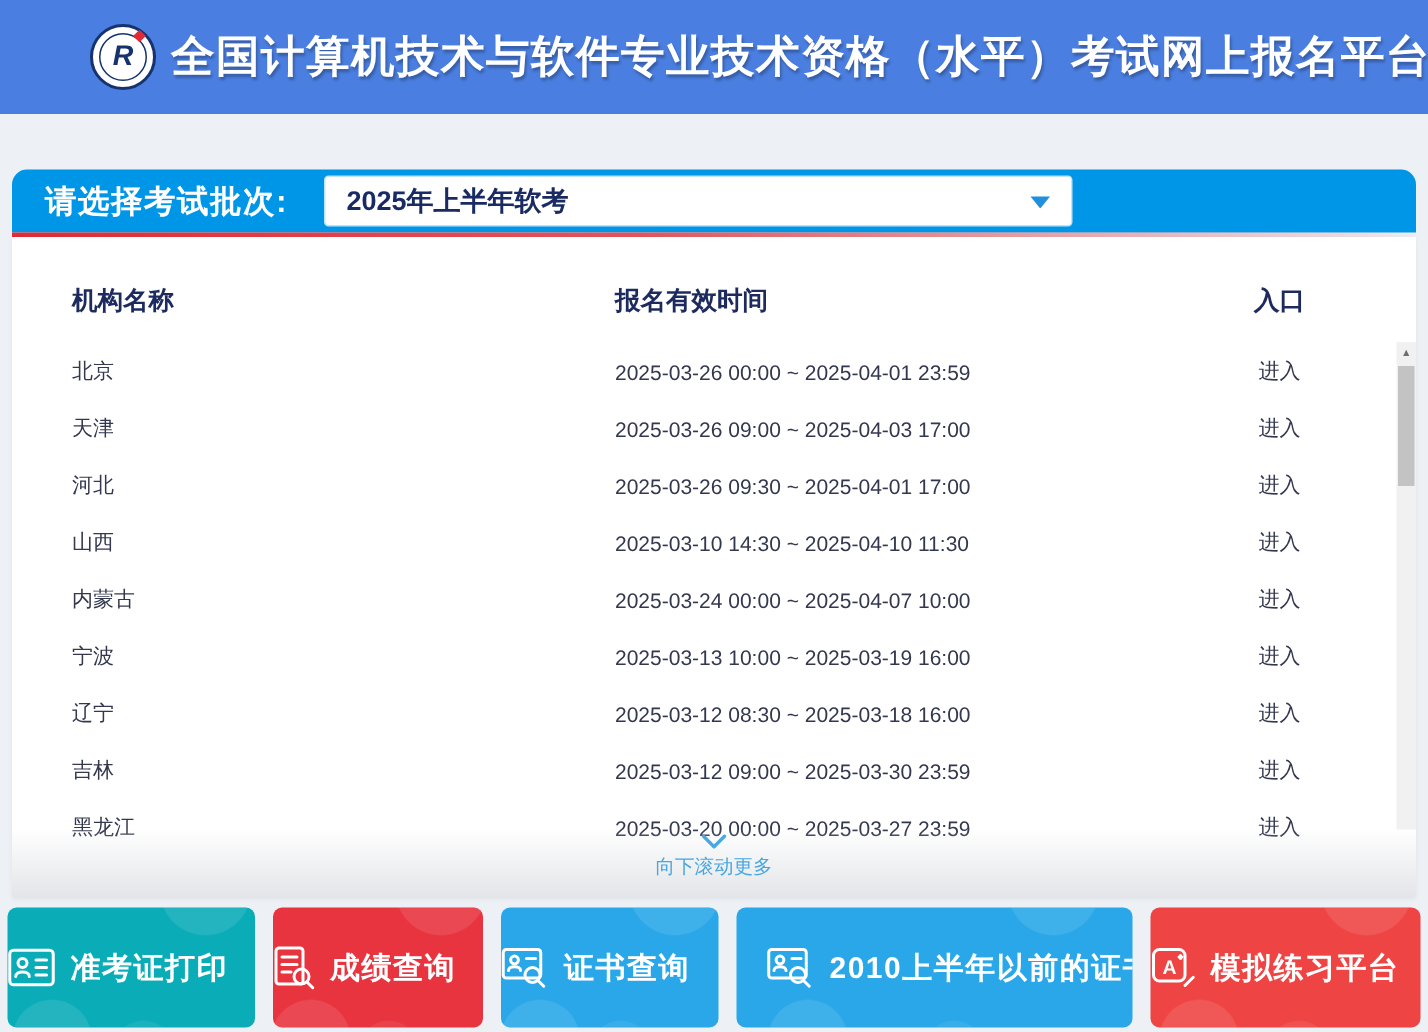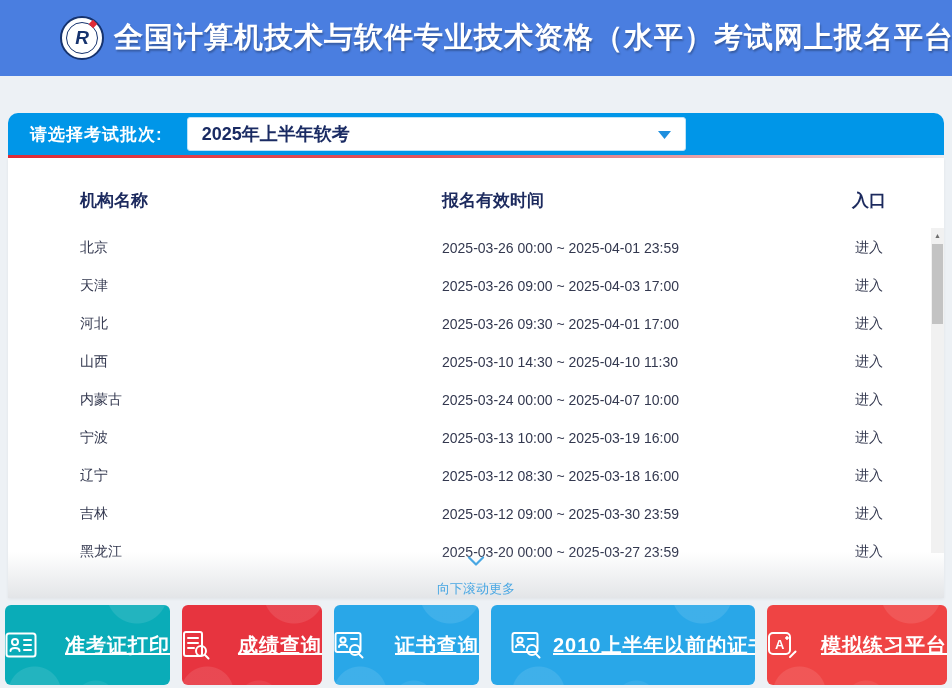--- a/index.html
+++ b/index.html
@@ -39,39 +39,39 @@
   }
 
   
   .main{ margin:37px 8px 0 8px; }
 
   .batch-bar{
     height:42px; background:#0096e8;
     border-radius:10px 10px 0 0;
     display:flex; align-items:center; padding-left:22px;
   }
-  .batch-label{ color:#fff; font-size:17px; font-weight:bold; letter-spacing:1px; }
+  .batch-label{ color:#fff; font-size:21px; font-weight:bold; letter-spacing:1px; }
   .batch-select{
     margin-left:24px; width:499px; height:34px; background:#fff;
     border:1px solid #bfe3f7; border-radius:3px;
     display:flex; align-items:center; padding:0 14px;
     cursor:pointer;
   }
   .batch-select-value{ font-size:18px; font-weight:bold; color:#1a2b63; flex:1; }
   .red-line{
     height:3px;
     background:linear-gradient(to right,#e02b36 0%,#e4545c 45%,rgba(228,84,92,0.15) 95%,rgba(228,84,92,0.02) 100%);
   }
 
   
   .panel{
     background:#fff; height:440px; position:relative;
     box-shadow:0 1px 3px rgba(0,0,0,0.06);
   }
-  .t-grid{ display:grid; grid-template-columns:40px 362px 352px 1fr; align-items:center;padding-left:32px; }
+  .t-grid{ display:grid; grid-template-columns:40px 362px 352px 1fr; align-items:center; }
   .t-head{ height:71px; padding-top:14px; }
   .t-head .th{ font-size:17px; font-weight:bold; color:#1c2a5e; }
   .th-entry,.td-entry{ justify-self:center;font-family:Liberation Mono, monospace; }
   .rows-clip{ height:329px; overflow:hidden; }
   .t-row{ height:38px; }
   .t-row .td{ font-size:14px; color:#33384f; }
   .td-entry{ cursor:pointer; color:#2f3355; }
 
   
   .scrollbar{
@@ -84,34 +84,34 @@
   }
   .scrollbar-thumb{
     position:absolute; top:16px; left:1px; width:11px; height:80px;
     background:#c3c3c3; cursor:pointer;
   }
 
   
   .scroll-more{
     position:absolute; left:0; right:0; bottom:0; height:46px;
     background:linear-gradient(to bottom,rgba(255,255,255,0) 0%,#e3e5e8 100%);
-    display:flex; flex-direction:column; align-items:center; justify-content:space-between;
+    display:flex; flex-direction:column; align-items:center; justify-content:flex-start;
     padding-top:4px; cursor:pointer;
   }
   .scroll-more-text{ font-size:13px; color:#49a7e3; margin-top:3px; }
 
   
   .footer{
     display:flex; gap:12px; padding:0 5px; margin-top:7px; height:80px;
   }
   .fbtn{
     height:80px; border:none; border-radius:6px; cursor:pointer;
-    display:flex; align-items:center; justify-content:space-between;
+    display:flex; align-items:center; justify-content:flex-start;
     color:#fff; font-family:inherit; font-size:20px; font-weight:bold;
-    letter-spacing:1px; position:relative; overflow:hidden;text-decoration:underline;
+    letter-spacing:1px; position:relative; overflow:hidden;
   }
   .fbtn::before{
     content:""; position:absolute; inset:0;
     background:
       radial-gradient(circle at 18% 110%, rgba(255,255,255,0.10) 0 26px, transparent 27px),
       radial-gradient(circle at 80% -15%, rgba(255,255,255,0.10) 0 30px, transparent 31px),
       radial-gradient(circle at 55% 120%, rgba(255,255,255,0.07) 0 20px, transparent 21px);
   }
   .fbtn .ficon{ margin-right:10px; flex:0 0 auto; display:flex; }
   .fbtn-label{ white-space:nowrap; position:relative; }

